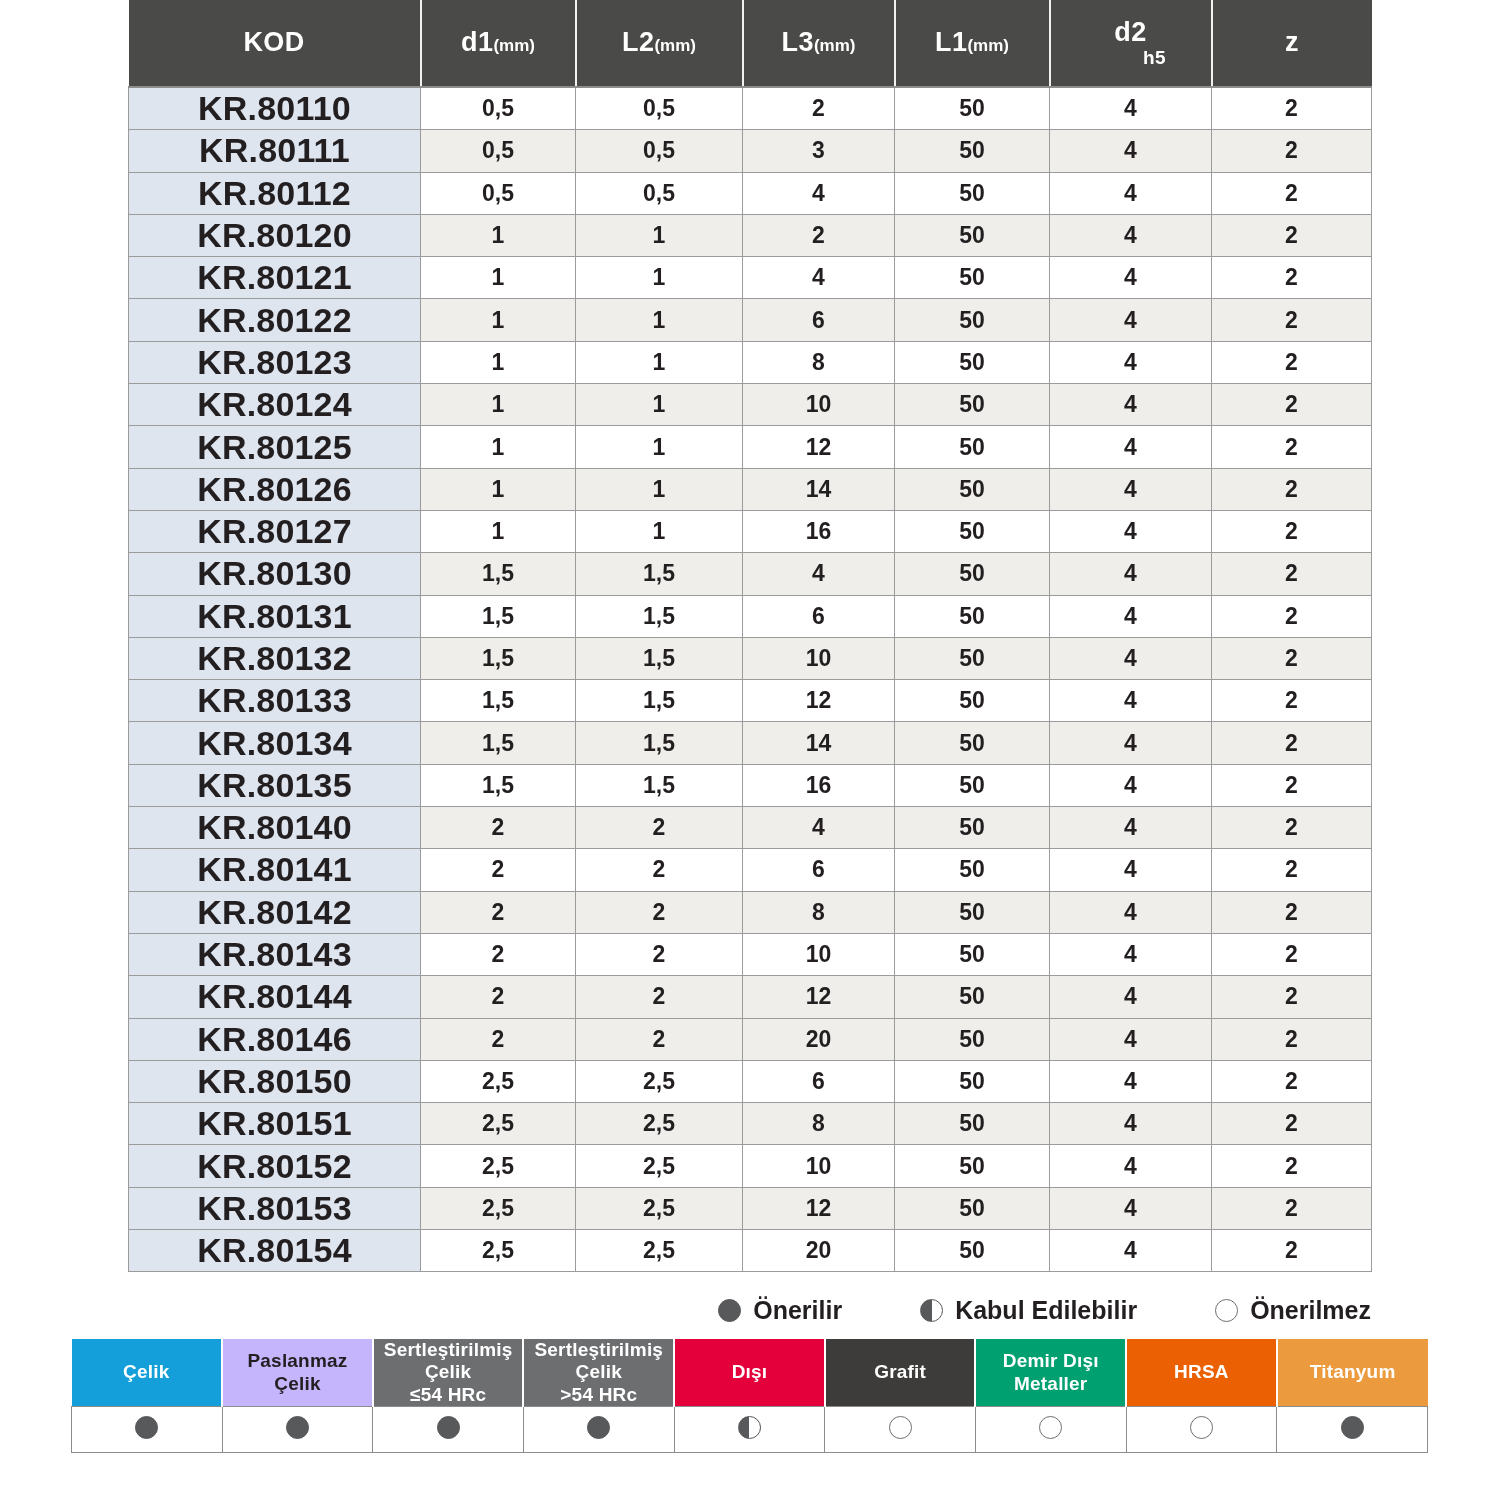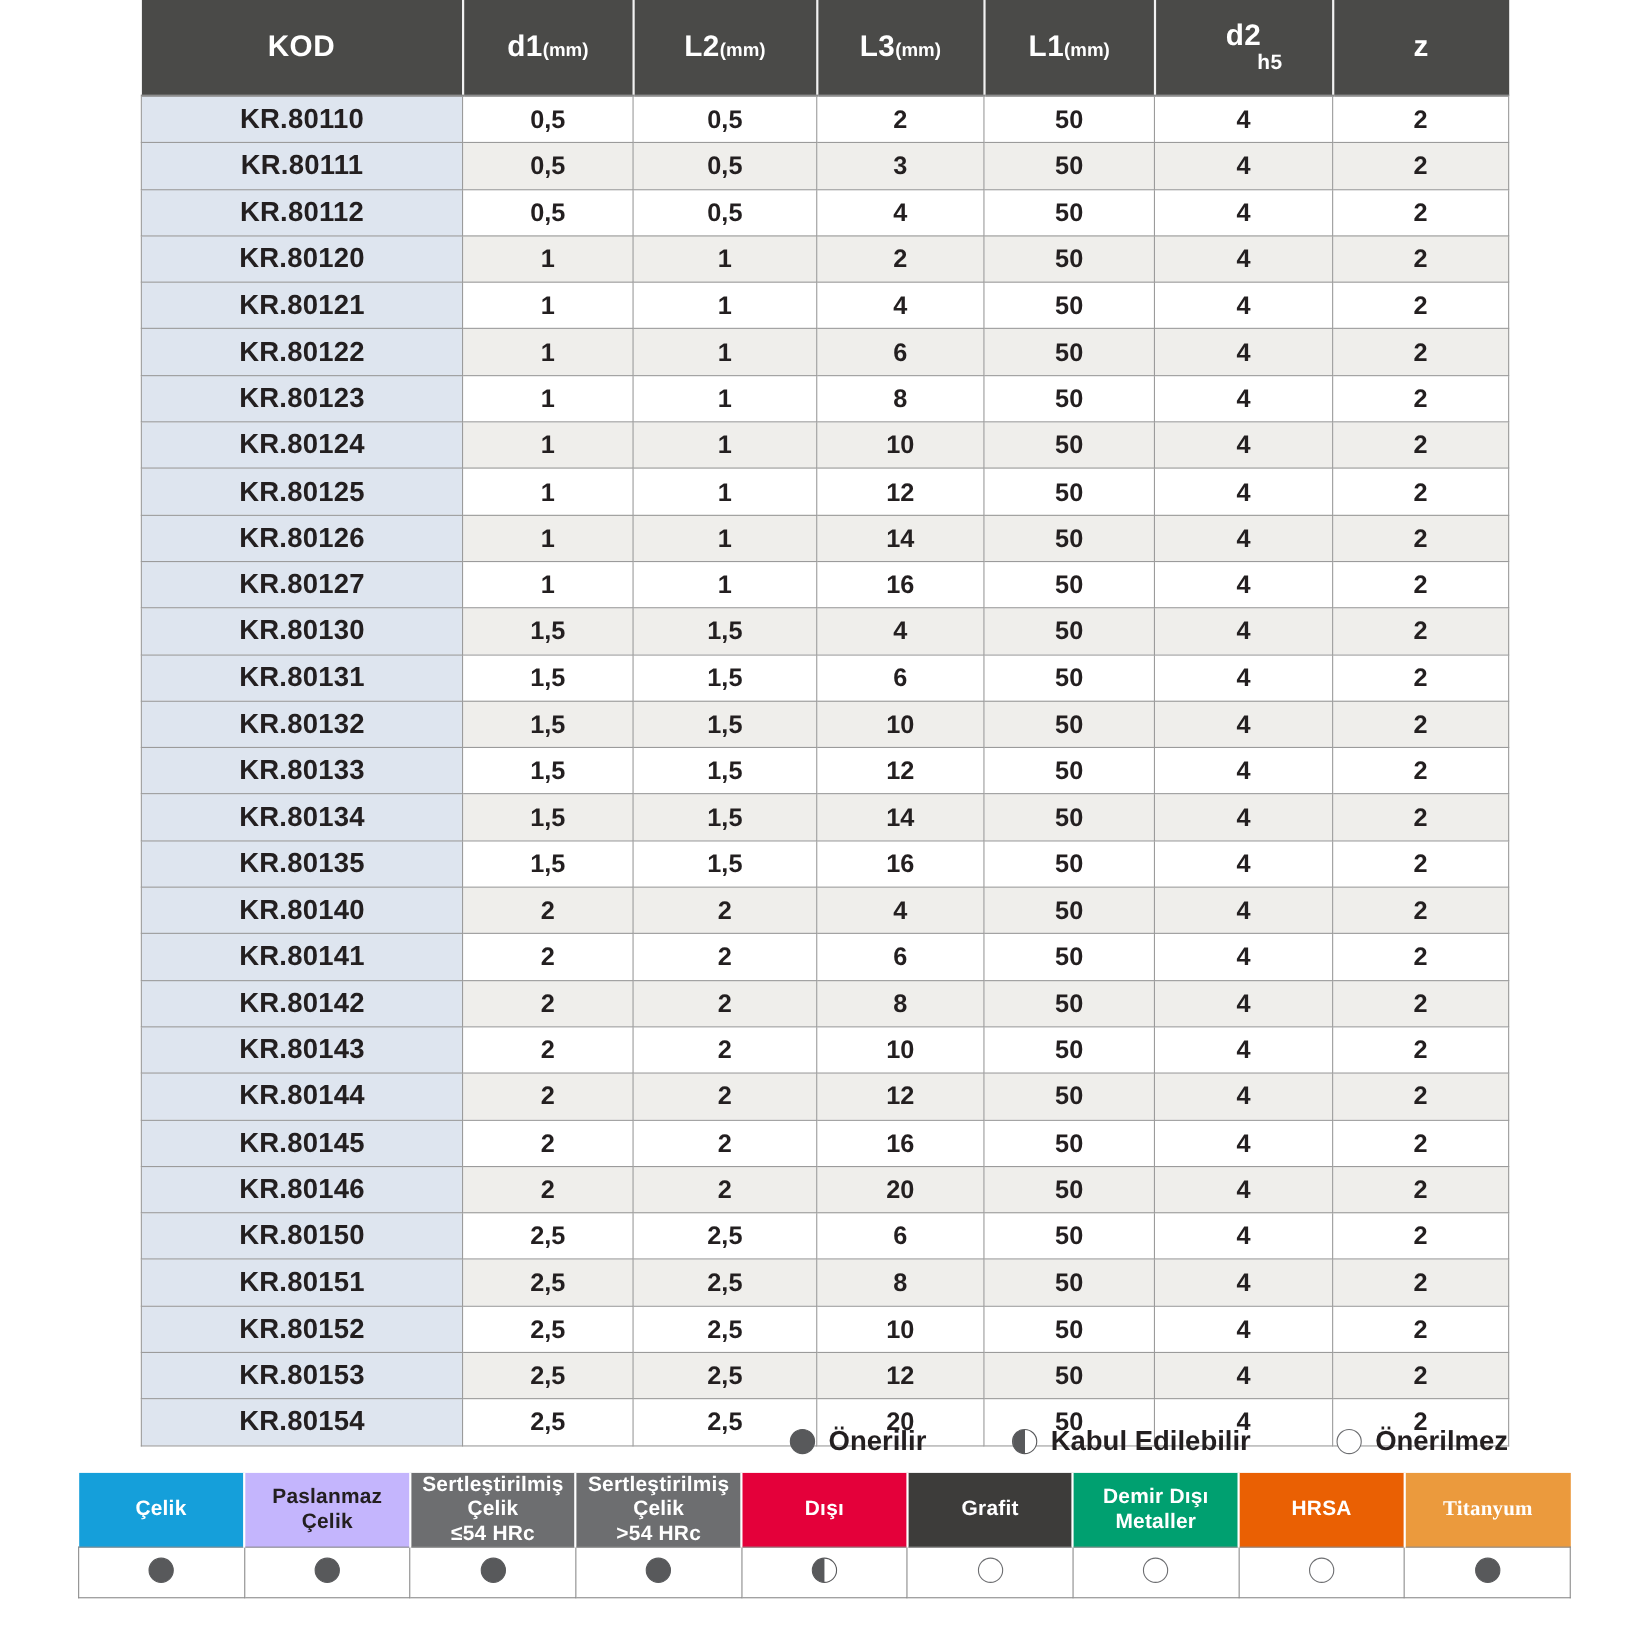--- a/index.html
+++ b/index.html
@@ -72,21 +72,21 @@
     font-weight: bold;
     padding: 0;
     border-right: 1px solid #9b9b9b;
     border-bottom: 1px solid #9b9b9b;
     color: #231f20;
     white-space: nowrap;
   }
   table.spec tbody td:first-child {
     background: #dee5ef !important;
     border-left: 1px solid #9b9b9b;
-    font-size: 25px;
+    font-size: 34px;
     letter-spacing: 0.2px;
   }
   table.spec tbody tr.odd td { background: #ffffff; }
   table.spec tbody tr.even td { background: #efeeeb; }
 
   
   #legend {
     position: absolute;
     left: 128px;
     top: 1296px;
@@ -146,21 +146,21 @@
     text-align: center;
     vertical-align: middle;
     color: #ffffff;
     font-weight: bold;
     font-size: 19px;
     line-height: 1.18;
     padding: 0 3px;
     border-right: 2px solid #ffffff;
     letter-spacing: 0.2px;
   }
-  table.mat td.m-head:last-child { border-right: none; font-family: Liberation Serif, serif; }
+  table.mat td.m-head:last-child { border-right: none; }
   table.mat td.m-rate {
     height: 45px;
     text-align: center;
     vertical-align: middle;
     background: #ffffff;
     border: 1px solid #8c8c8c;
     padding: 0;
   }
 </style>
 </head>
@@ -391,29 +391,20 @@
           <td>10</td>
           <td>50</td>
           <td>4</td>
           <td>2</td>
         </tr>
         <tr class="even">
           <td>KR.80144</td>
           <td>2</td>
           <td>2</td>
           <td>12</td>
-          <td>50</td>
-          <td>4</td>
-          <td>2</td>
-        </tr>
-        <tr class="odd">
-          <td>KR.80145</td>
-          <td>2</td>
-          <td>2</td>
-          <td>16</td>
           <td>50</td>
           <td>4</td>
           <td>2</td>
         </tr>
         <tr class="even">
           <td>KR.80146</td>
           <td>2</td>
           <td>2</td>
           <td>20</td>
           <td>50</td>

